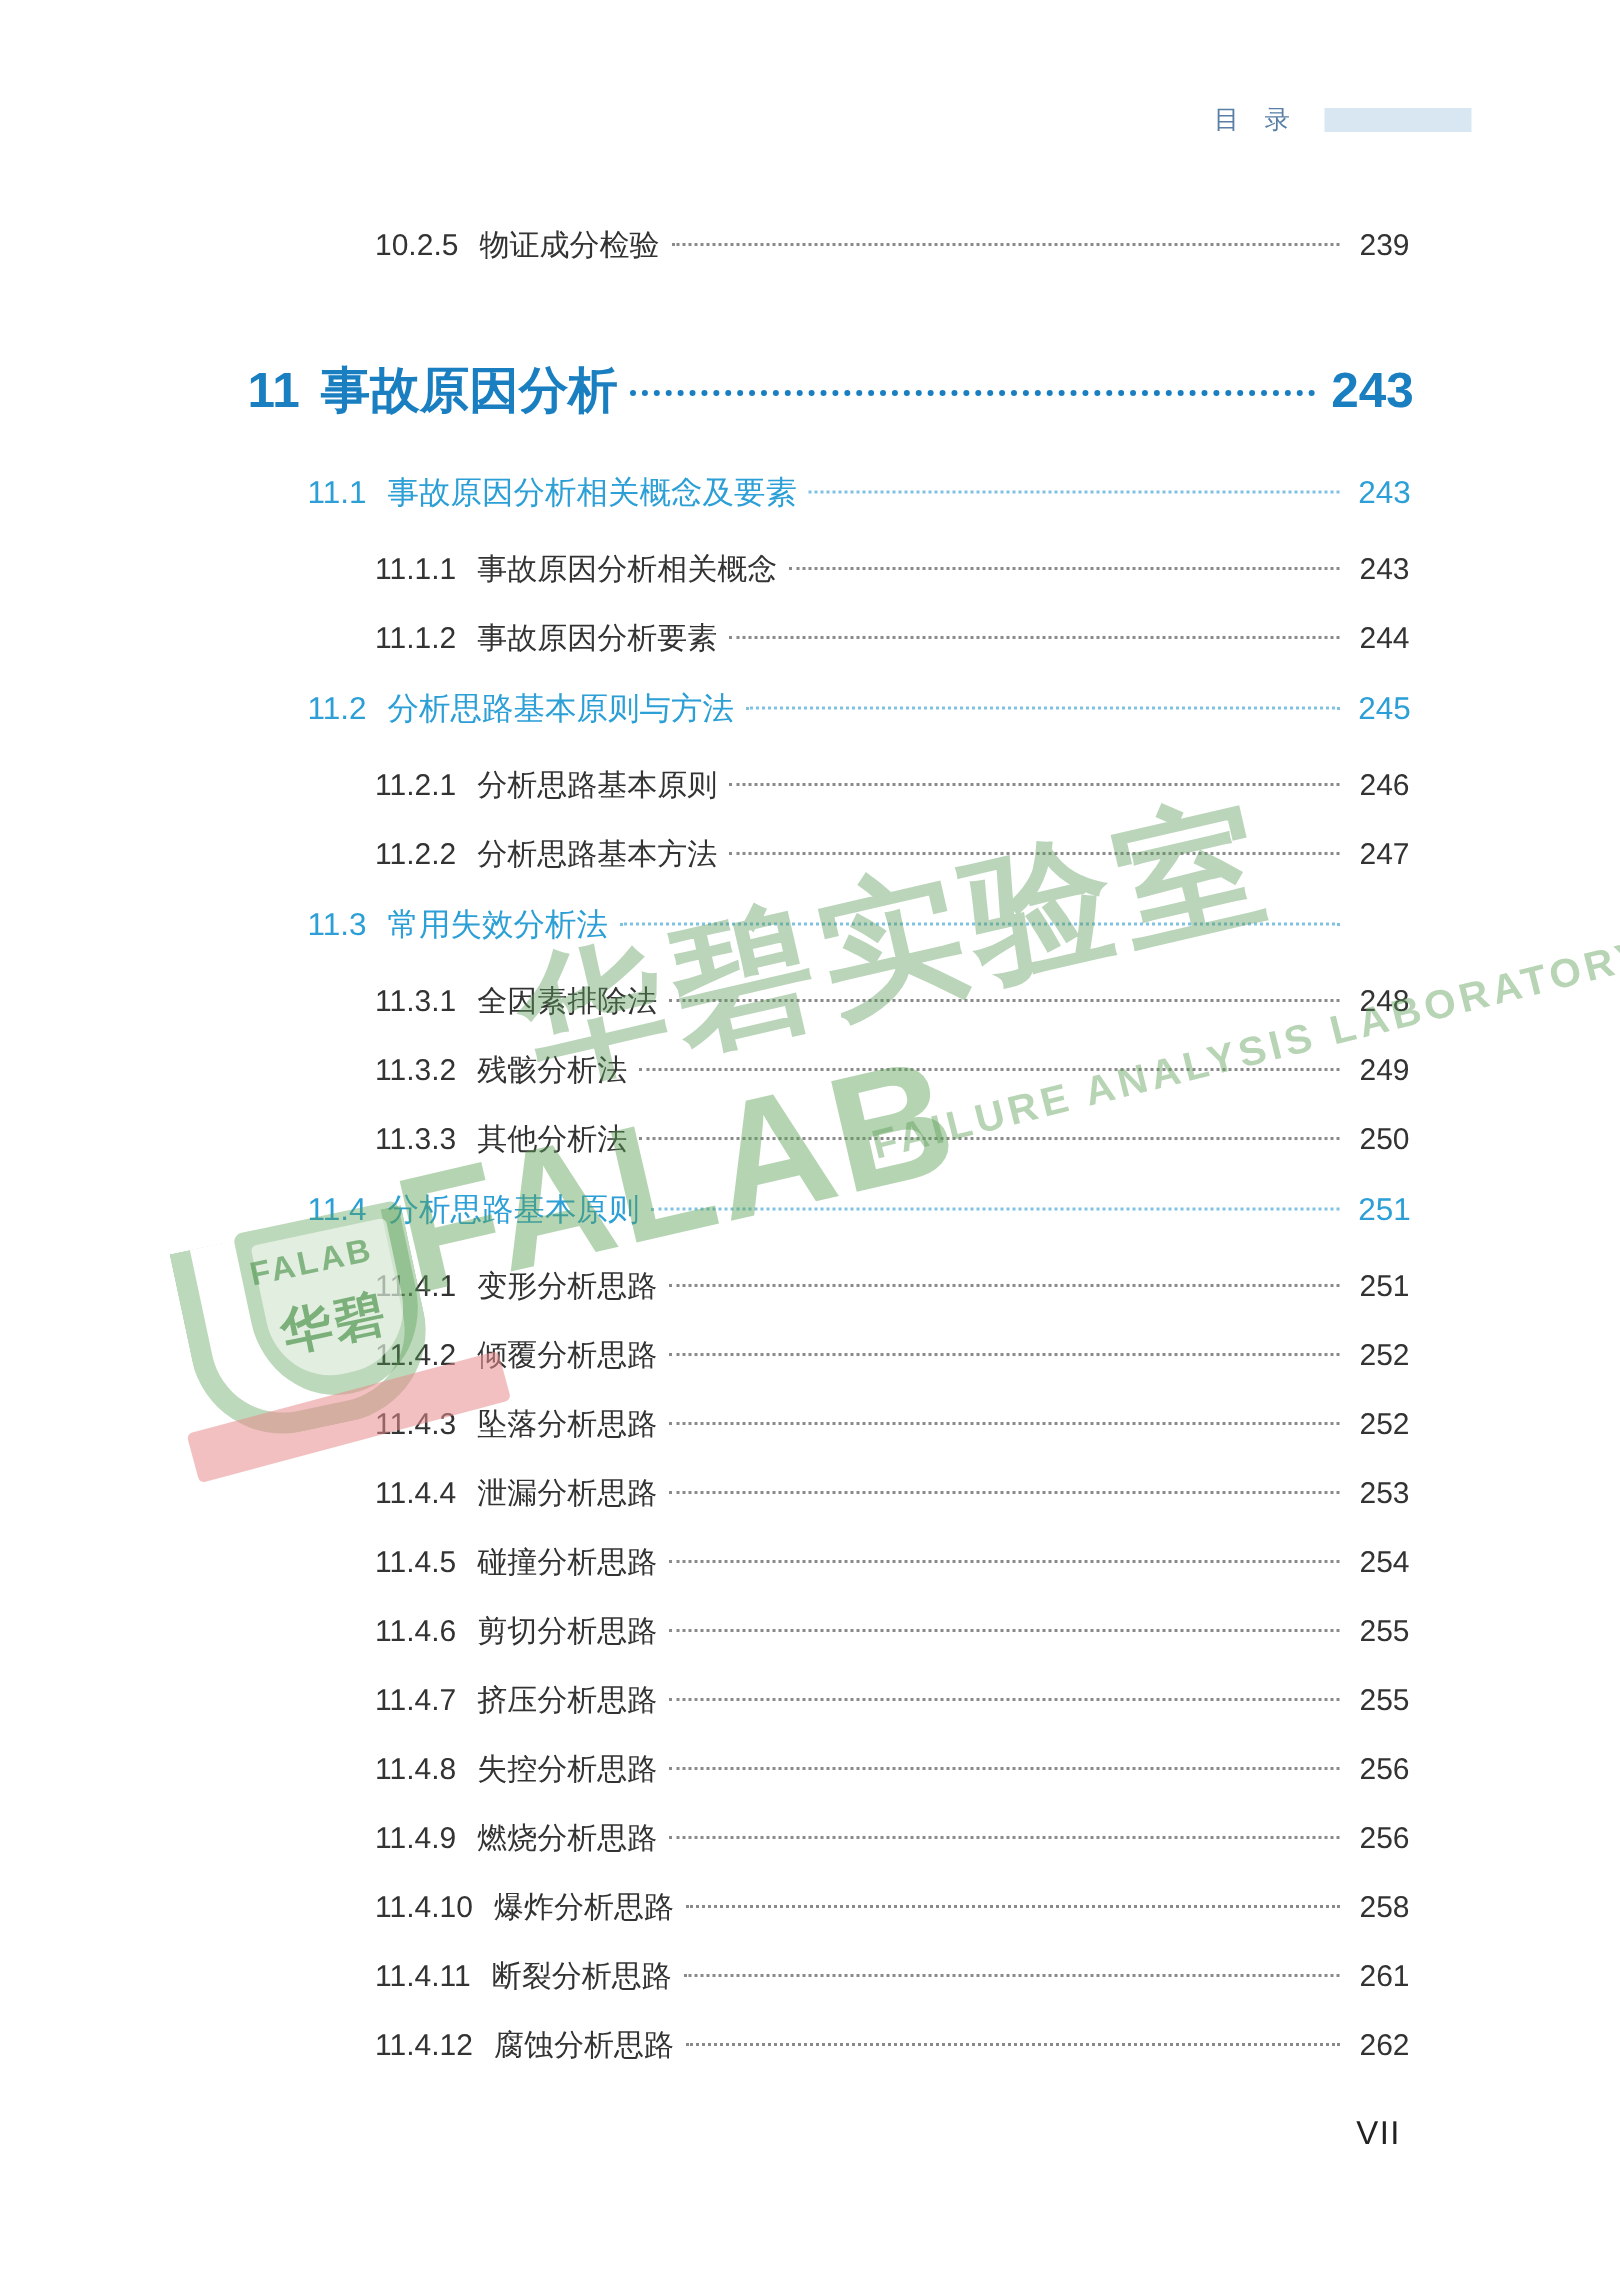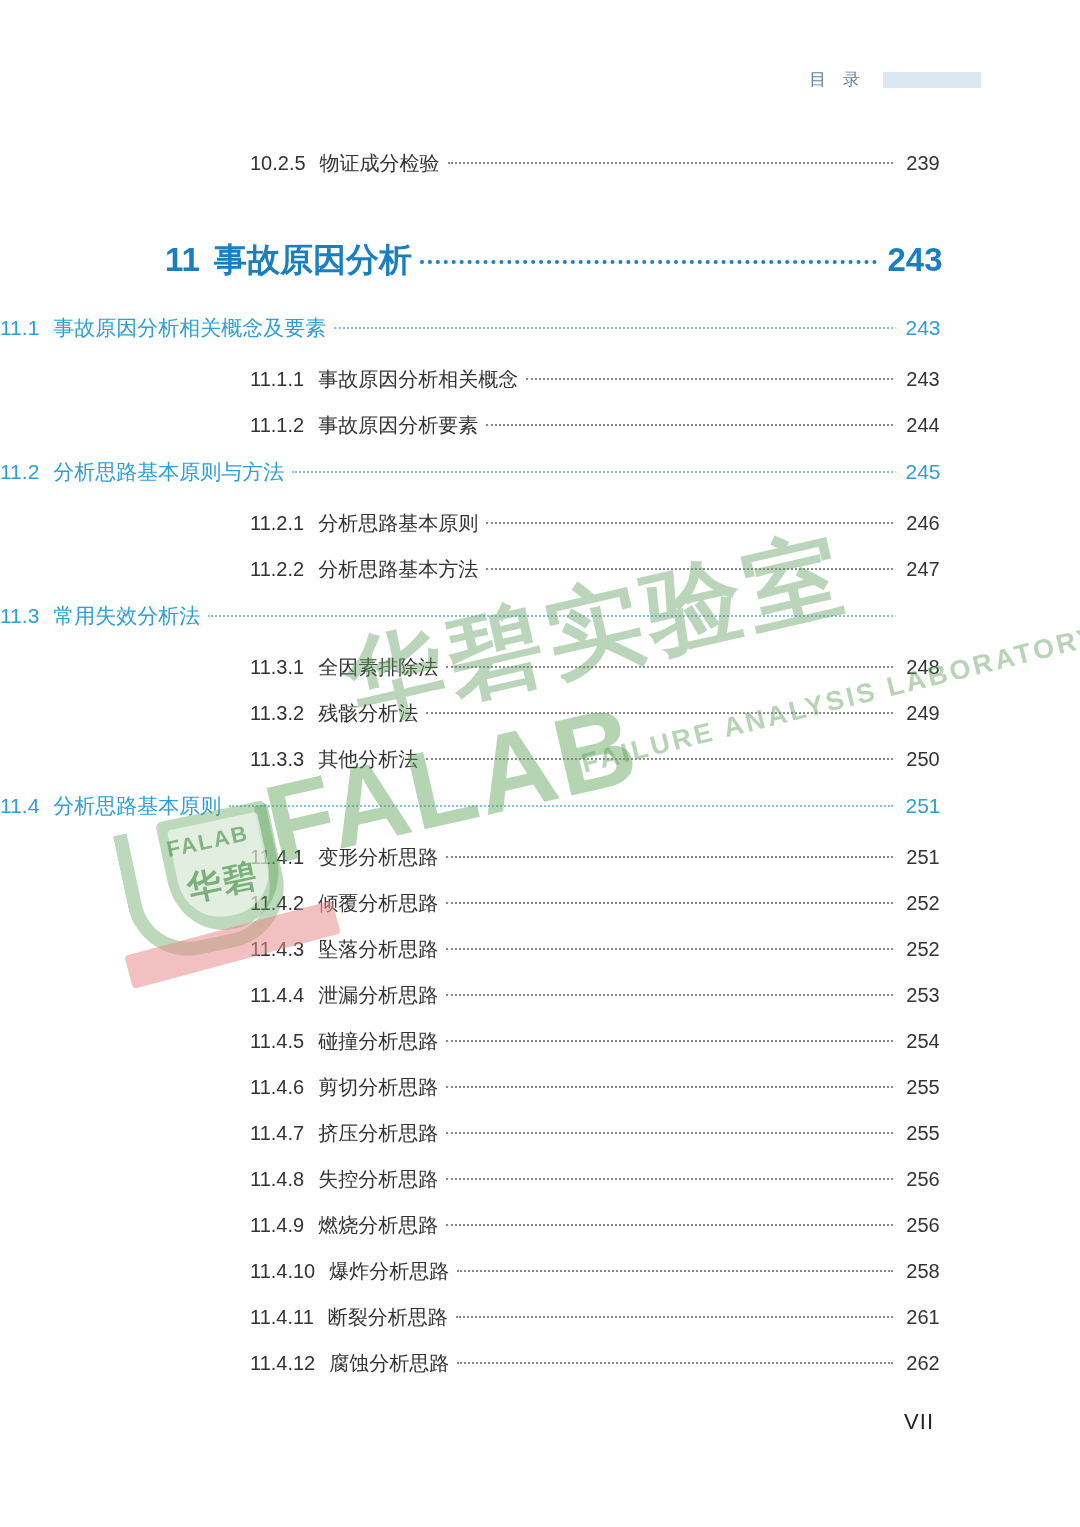--- a/index.html
+++ b/index.html
@@ -70,20 +70,21 @@
   }
   .lvl-chapter {
     padding-left: 165px;
     padding-right: 135px;
     height: 62px;
     font-size: 33px;
     font-weight: bold;
     color: #1a7fc1;
   }
   .lvl-sec {
+    padding-left: 205px;
     padding-right: 135px;
     height: 52px;
     font-size: 21px;
     color: #2b9fd6;
   }
   .lvl-sub {
     padding-left: 250px;
     padding-right: 135px;
     height: 46px;
     font-size: 20px;

